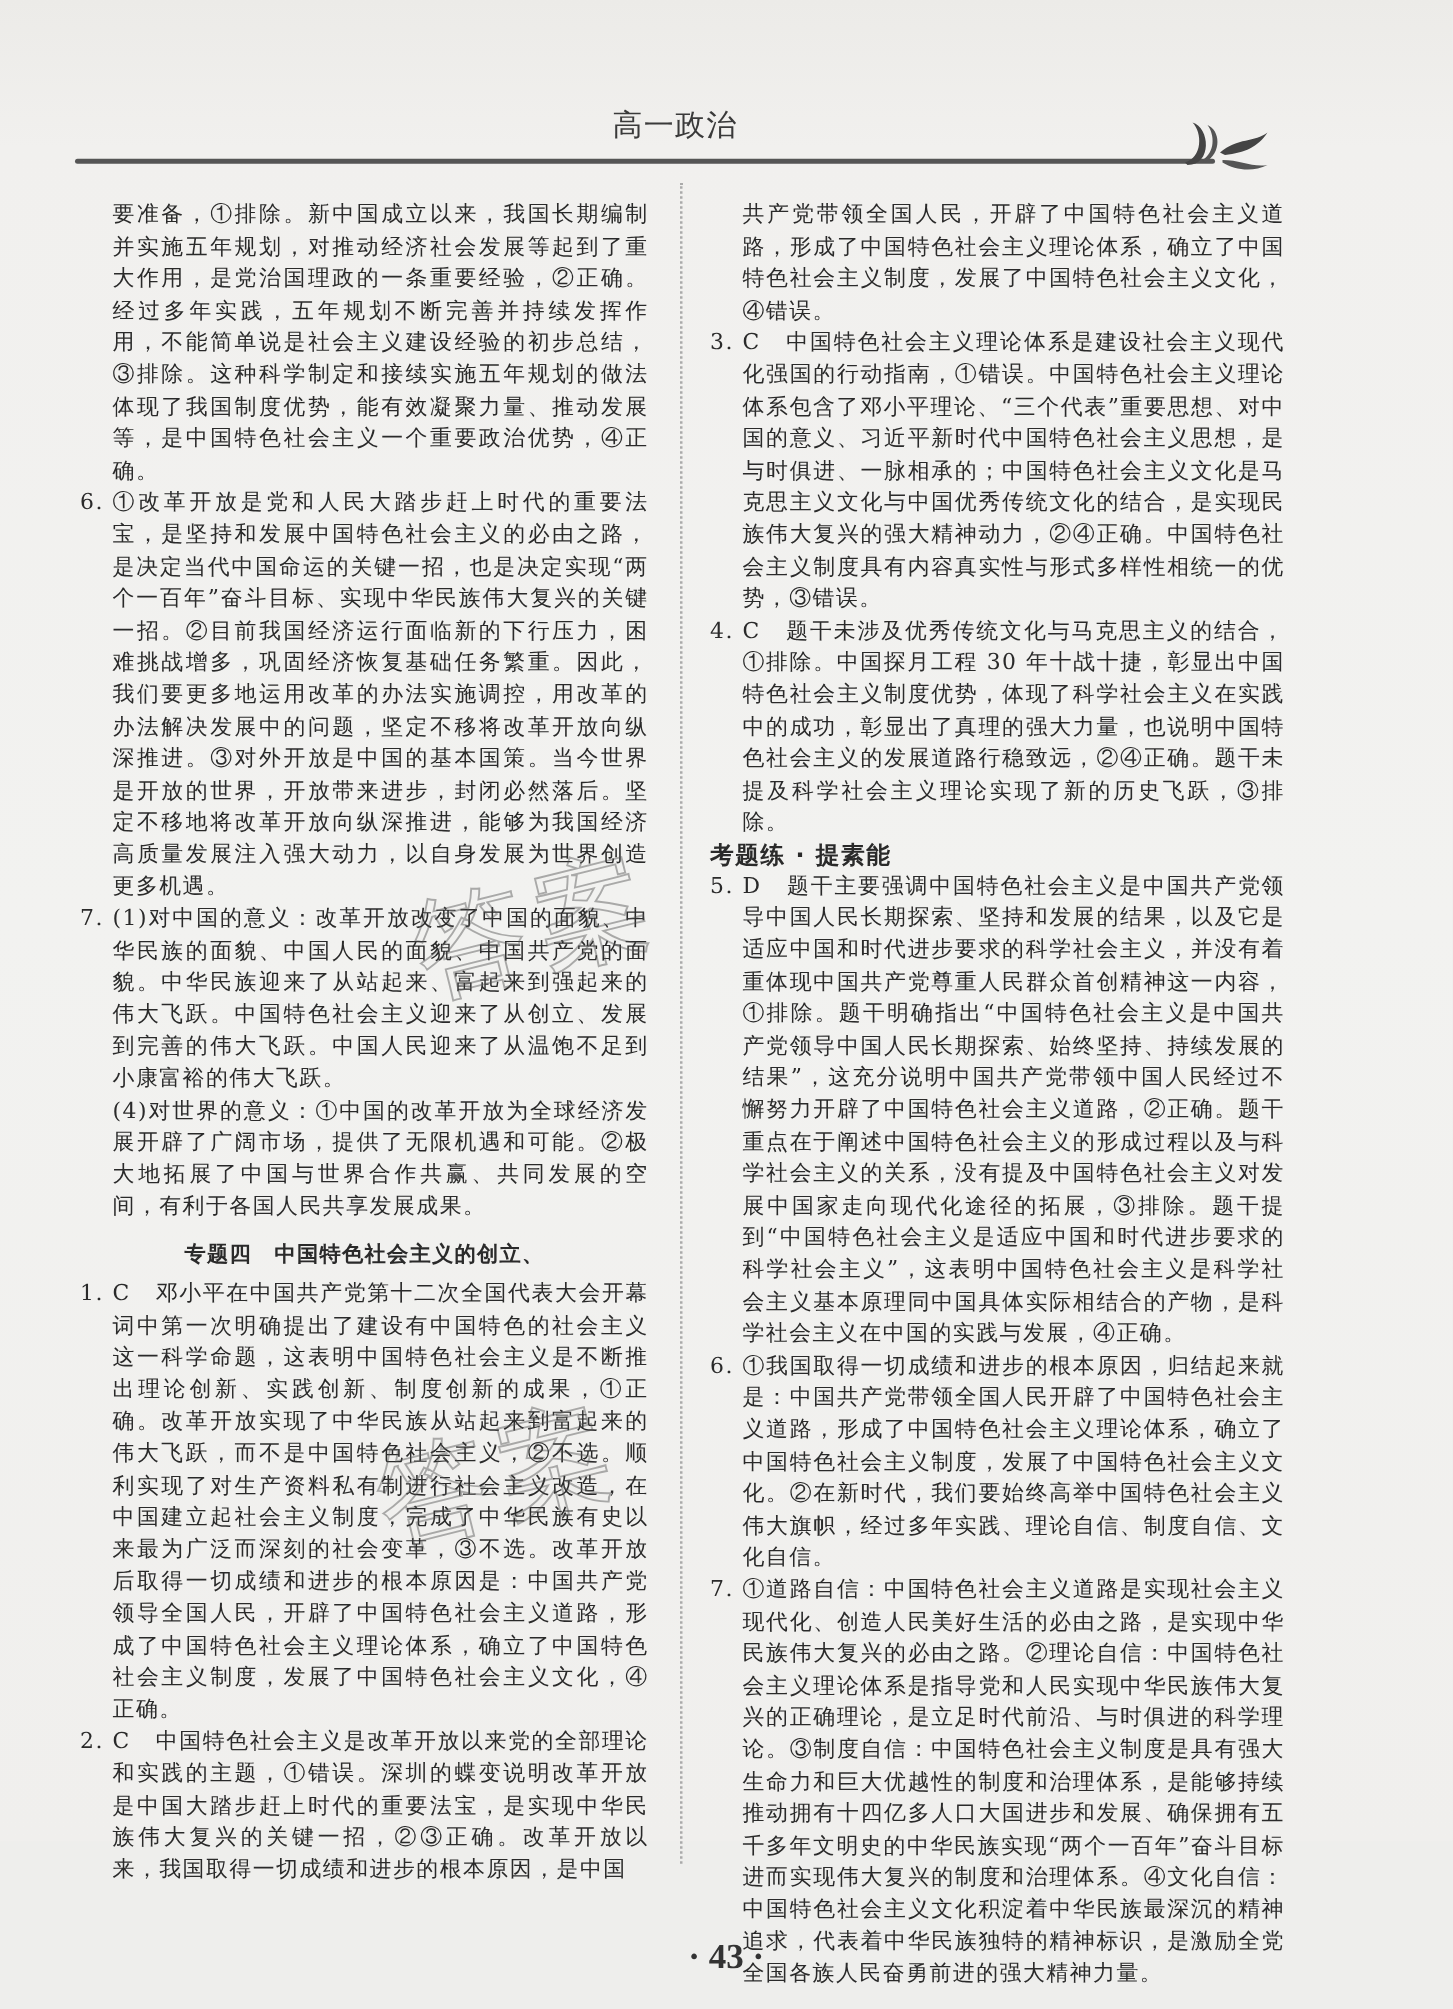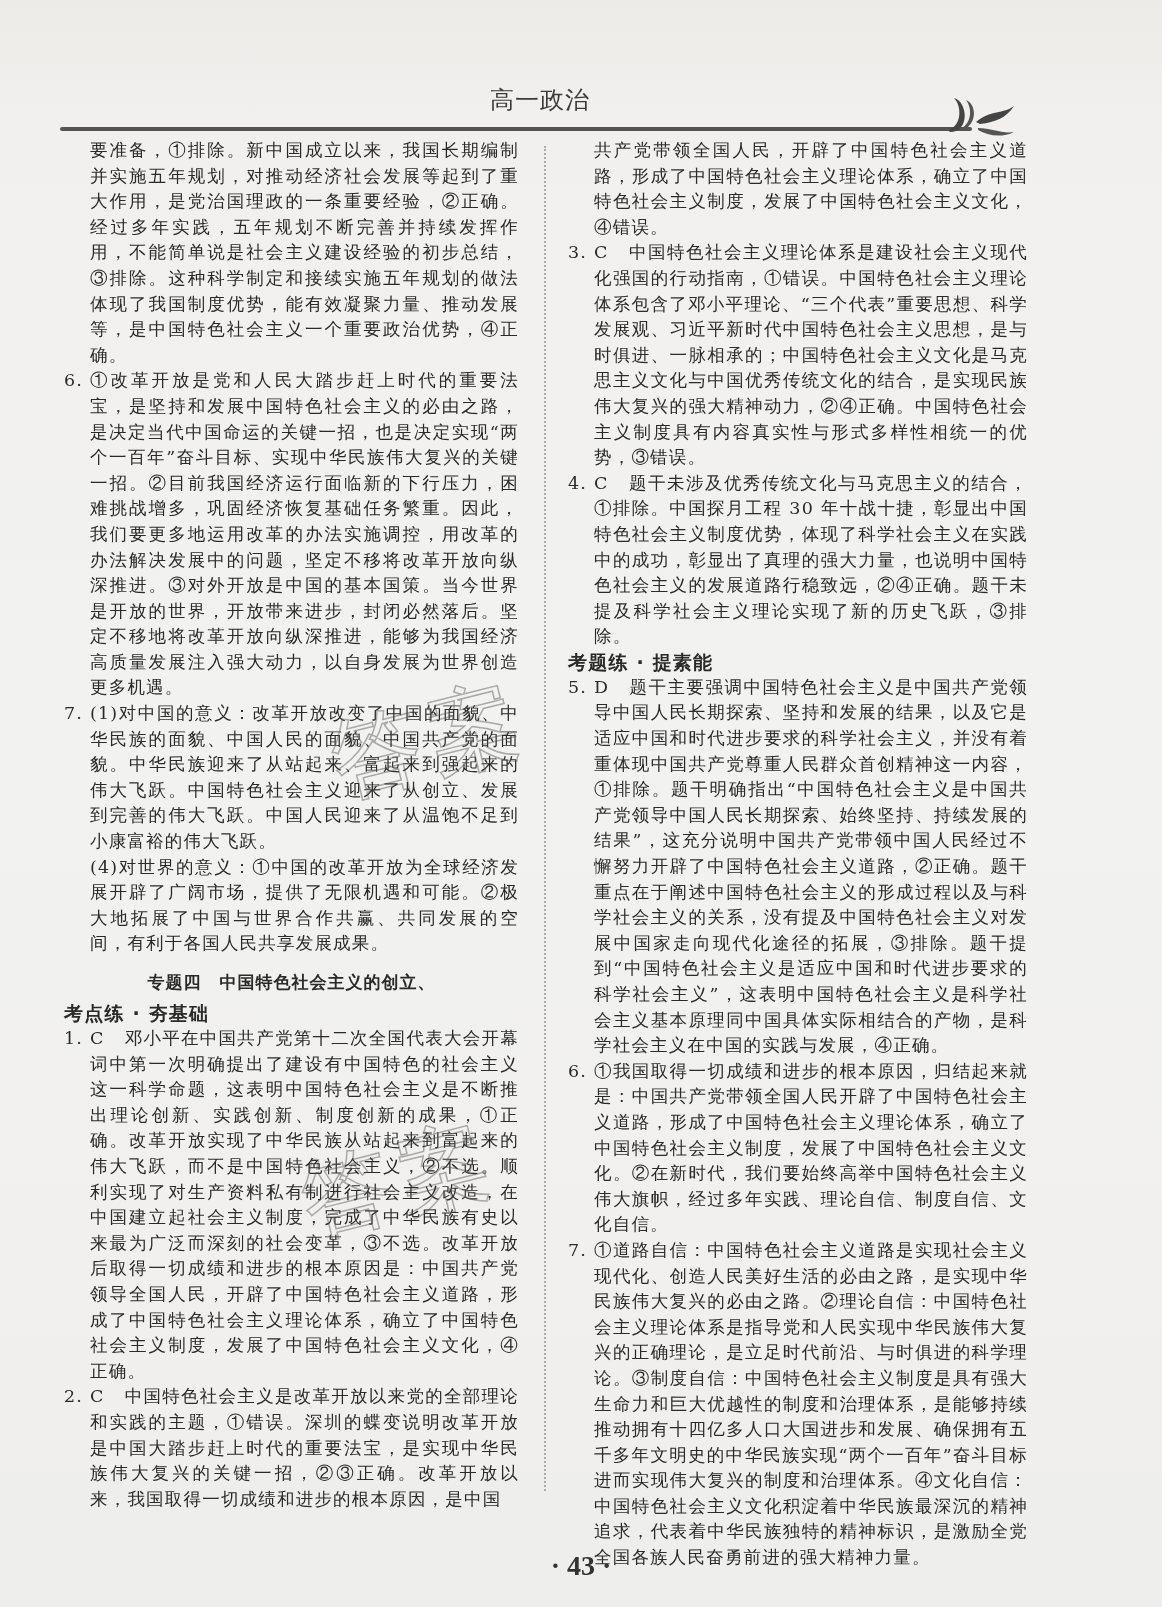--- a/index.html
+++ b/index.html
@@ -25,21 +25,21 @@
   }
   .header-rule {
     position: absolute; left: 0; top: 43px; width: 912px; height: 4px;
     background: #555;
     border-radius: 2px;
   }
   .header-ornament {
     position: absolute; left: 880px; top: 8px; width: 80px; height: 46px;
   }
   .col {
-    position: absolute; top: 138px;
+    position: absolute; top: 160px;
     font-size: 17.5px; line-height: 25.6px;
     letter-spacing: 1.2px;
   }
   .col-left { left: 64px; width: 455px; }
   .col-right { left: 568px; width: 460px; }
   .divider {
     position: absolute; left: 544px; top: 146px; width: 0; height: 1345px;
     border-left: 2px dotted #aaa;
   }
   .para { margin: 0; text-align: justify; }
@@ -95,39 +95,38 @@
     <div class="item">
       <span class="num">7.</span>
       <div>(1)对中国的意义：改革开放改变了中国的面貌、中华民族的面貌、中国人民的面貌、中国共产党的面貌。中华民族迎来了从站起来、富起来到强起来的伟大飞跃。中国特色社会主义迎来了从创立、发展到完善的伟大飞跃。中国人民迎来了从温饱不足到小康富裕的伟大飞跃。</div>
       <div>(4)对世界的意义：①中国的改革开放为全球经济发展开辟了广阔市场，提供了无限机遇和可能。②极大地拓展了中国与世界合作共赢、共同发展的空间，有利于各国人民共享发展成果。</div>
     </div>
 
     <div class="topic">
       <div>专题四　中国特色社会主义的创立、</div>
     </div>
 
-    <p class="subhead">考点练 · 夯基础</p>
 
     <div class="item">
       <span class="num">1.</span>
       <span class="ans">C</span><span>邓小平在中国共产党第十二次全国代表大会开幕词中第一次明确提出了建设有中国特色的社会主义这一科学命题，这表明中国特色社会主义是不断推出理论创新、实践创新、制度创新的成果，①正确。改革开放实现了中华民族从站起来到富起来的伟大飞跃，而不是中国特色社会主义，②不选。顺利实现了对生产资料私有制进行社会主义改造，在中国建立起社会主义制度，完成了中华民族有史以来最为广泛而深刻的社会变革，③不选。改革开放后取得一切成绩和进步的根本原因是：中国共产党领导全国人民，开辟了中国特色社会主义道路，形成了中国特色社会主义理论体系，确立了中国特色社会主义制度，发展了中国特色社会主义文化，④正确。</span>
     </div>
 
     <div class="item">
       <span class="num">2.</span>
       <span class="ans">C</span><span>中国特色社会主义是改革开放以来党的全部理论和实践的主题，①错误。深圳的蝶变说明改革开放是中国大踏步赶上时代的重要法宝，是实现中华民族伟大复兴的关键一招，②③正确。改革开放以来，我国取得一切成绩和进步的根本原因，是中国</span>
     </div>
   </div>
 
   <div class="col col-right">
     <p class="para indent">共产党带领全国人民，开辟了中国特色社会主义道路，形成了中国特色社会主义理论体系，确立了中国特色社会主义制度，发展了中国特色社会主义文化，④错误。</p>
 
     <div class="item">
       <span class="num">3.</span>
-      <span class="ans">C</span><span>中国特色社会主义理论体系是建设社会主义现代化强国的行动指南，①错误。中国特色社会主义理论体系包含了邓小平理论、“三个代表”重要思想、科学发展观、习近平新时代中国特色社会主义思想，是与时俱进、一脉相承的；中国特色社会主义文化是马克思主义文化与中国优秀传统文化的结合，是实现民族伟大复兴的强大精神动力，②④正确。中国特色社会主义制度具有内容真实性与形式多样性相统一的优势，③错误。</span>
+      <span class="ans">C</span><span>中国特色社会主义理论体系是建设社会主义现代化强国的行动指南，①错误。中国特色社会主义理论体系包含了邓小平理论、“三个代表”重要思想、对中国的意义、习近平新时代中国特色社会主义思想，是与时俱进、一脉相承的；中国特色社会主义文化是马克思主义文化与中国优秀传统文化的结合，是实现民族伟大复兴的强大精神动力，②④正确。中国特色社会主义制度具有内容真实性与形式多样性相统一的优势，③错误。</span>
     </div>
 
     <div class="item">
       <span class="num">4.</span>
       <span class="ans">C</span><span>题干未涉及优秀传统文化与马克思主义的结合，①排除。中国探月工程 30 年十战十捷，彰显出中国特色社会主义制度优势，体现了科学社会主义在实践中的成功，彰显出了真理的强大力量，也说明中国特色社会主义的发展道路行稳致远，②④正确。题干未提及科学社会主义理论实现了新的历史飞跃，③排除。</span>
     </div>
 
     <p class="subhead">考题练 · 提素能</p>
 
     <div class="item">

